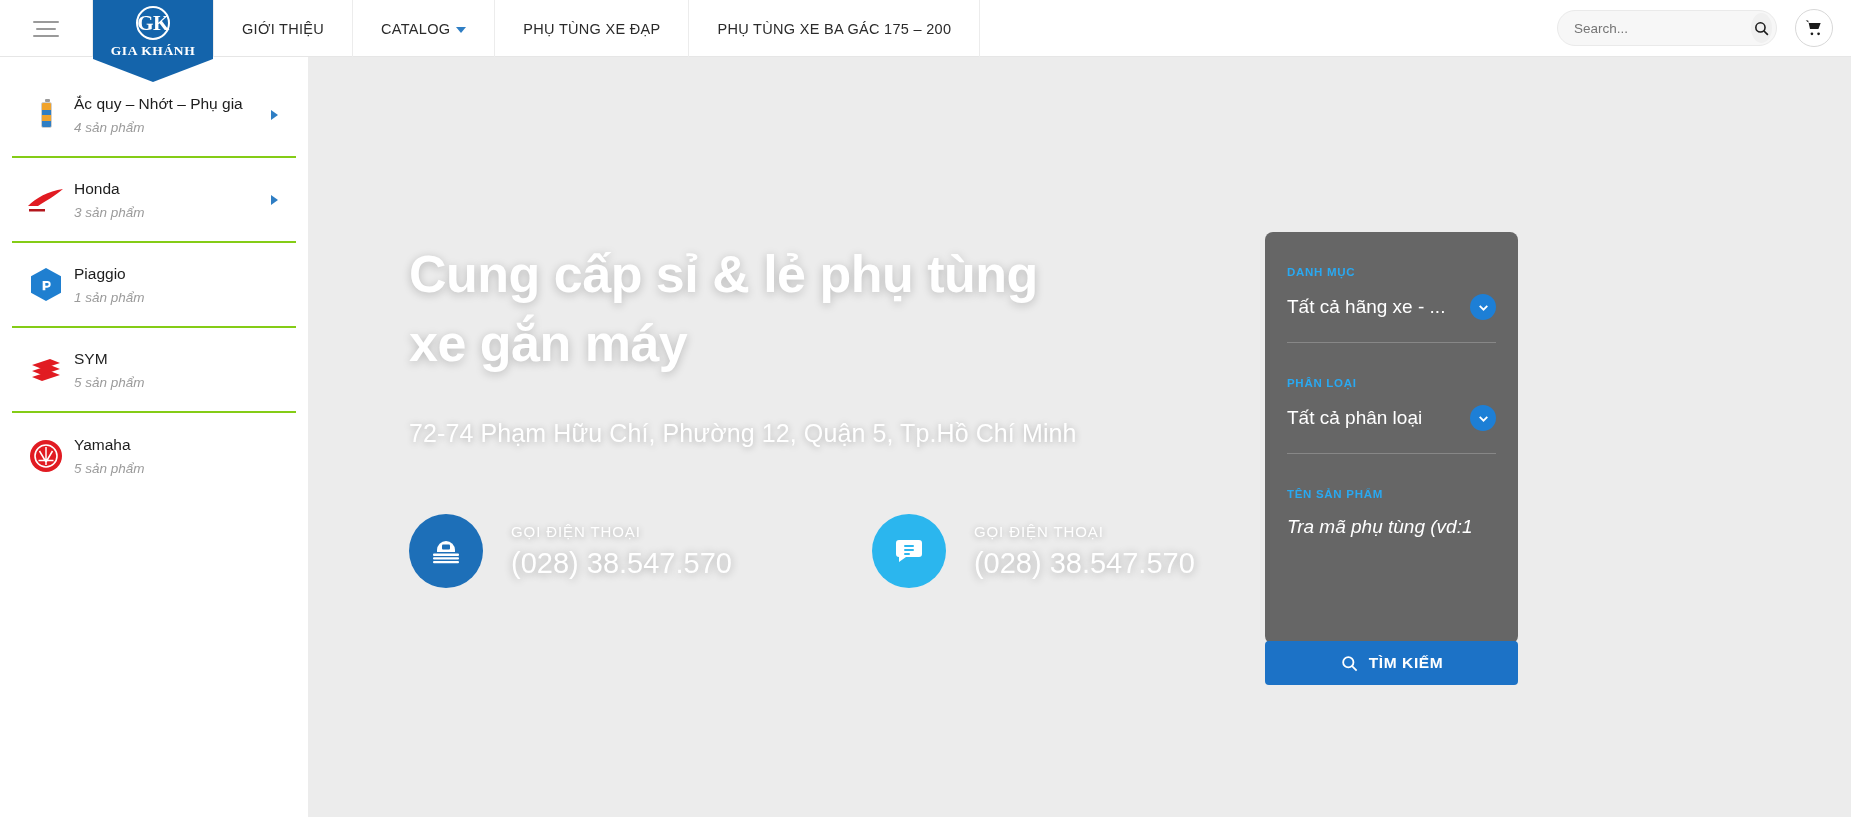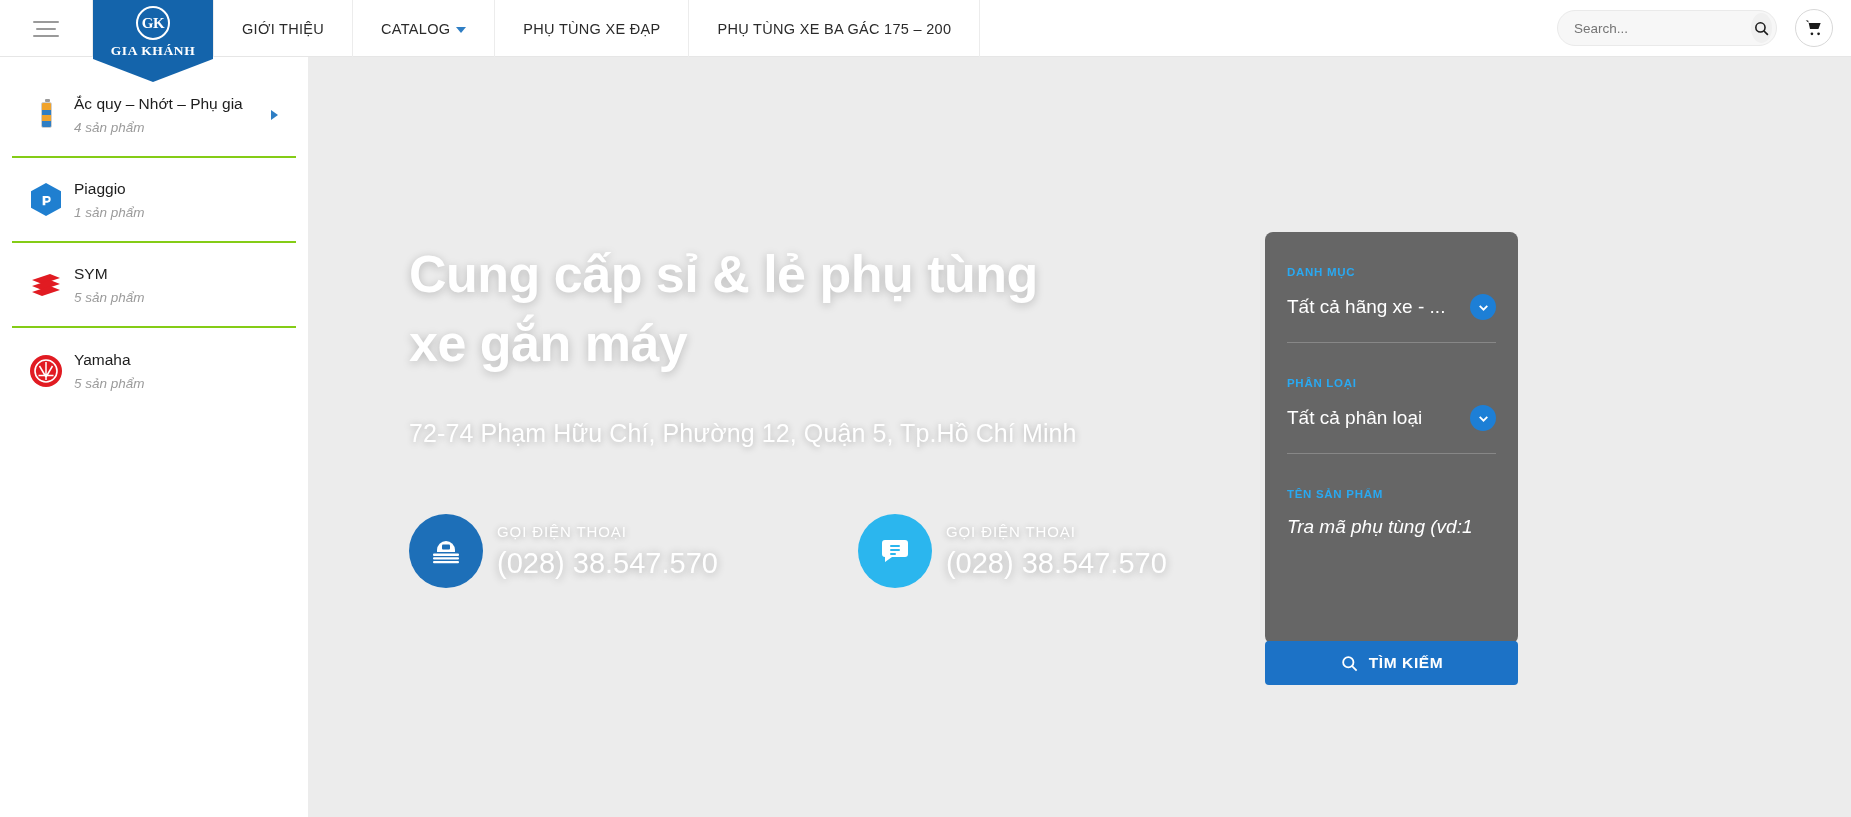--- a/index.html
+++ b/index.html
@@ -31,21 +31,21 @@
   .logo {
     position: absolute; top: 0; left: 0; width: 120px; height: 82px;
     background: #1464ab;
     clip-path: polygon(0 0, 100% 0, 100% 72%, 50% 100%, 0 72%);
     display: flex; flex-direction: column; align-items: center;
     padding-top: 6px; cursor: pointer; z-index: 31;
   }
   .logo-mark {
     width: 34px; height: 34px; border-radius: 50%;
     border: 2px solid #ffffff; display: flex; align-items: center;
-    justify-content: center; color: #fff; font-size: 15px;
+    justify-content: center; color: #fff; font-size: 21px;
     font-weight: bold; letter-spacing: -0.5px; line-height: 1;
     font-family: "Liberation Serif", serif;
   }
   .logo-text {
     color: #ffffff; font-size: 13.5px; font-weight: bold;
     letter-spacing: 0.6px; margin-top: 3px;
     font-family: "Liberation Serif", serif;
   }
 
   .nav { display: flex; align-items: stretch; height: 57px; }
@@ -161,21 +161,21 @@
   .hero-title {
     color: #ffffff; font-size: 52px; font-weight: bold; line-height: 1.32;
     letter-spacing: -0.5px; max-width: 760px;
     text-shadow: 0 2px 10px rgba(0,0,0,0.22);
   }
   .hero-address {
     color: #ffffff; font-size: 25px; margin-top: 42px; letter-spacing: 0.1px;
     text-shadow: 0 1px 7px rgba(0,0,0,0.28);
   }
   .contacts { display: flex; gap: 140px; margin-top: 66px; }
-  .contact { display: flex; align-items: center; gap: 14px; }
+  .contact { display: flex; align-items: center; gap: 28px; }
   .contact-circle {
     width: 74px; height: 74px; border-radius: 50%;
     display: flex; align-items: center; justify-content: center; flex: none;
   }
   .c-phone { background: #1d6fb8; }
   .c-chat { background: #2bb6ee; }
   .contact-label {
     color: #ffffff; font-size: 15px; letter-spacing: 0.9px;
     text-shadow: 0 1px 6px rgba(0,0,0,0.3);
   }
@@ -281,20 +281,33 @@
       <div class="cat-icon">
         <div class="ic-battery"></div>
       </div>
       <div class="cat-texts">
         <div class="cat-title">Ắc quy – Nhớt – Phụ gia</div>
         <div class="cat-count">4 sản phẩm</div>
       </div>
       <span class="cat-arrow"></span>
     </div>
 
+    <div class="cat-row">
+      <div class="cat-icon">
+        <svg width="40" height="26" viewBox="0 0 40 26">
+          <path d="M2 19 C10 11, 22 4, 37 2 C30 8, 20 14, 12 19 Z" fill="#e11b22"></path>
+          <path d="M3 22 h16 v2.5 H3 Z" fill="#b3161c"></path>
+        </svg>
+      </div>
+      <div class="cat-texts">
+        <div class="cat-title">Honda</div>
+        <div class="cat-count">3 sản phẩm</div>
+      </div>
+      <span class="cat-arrow"></span>
+    </div>
 
     <div class="cat-row">
       <div class="cat-icon">
         <div class="ic-piaggio">
           <svg width="16" height="16" viewBox="0 0 24 24" fill="#ffffff">
             <path d="M7 6h7a5 5 0 0 1 0 10h-3v4H7z M11 9v4h3a2 2 0 0 0 0-4z"></path>
           </svg>
         </div>
       </div>
       <div class="cat-texts">

